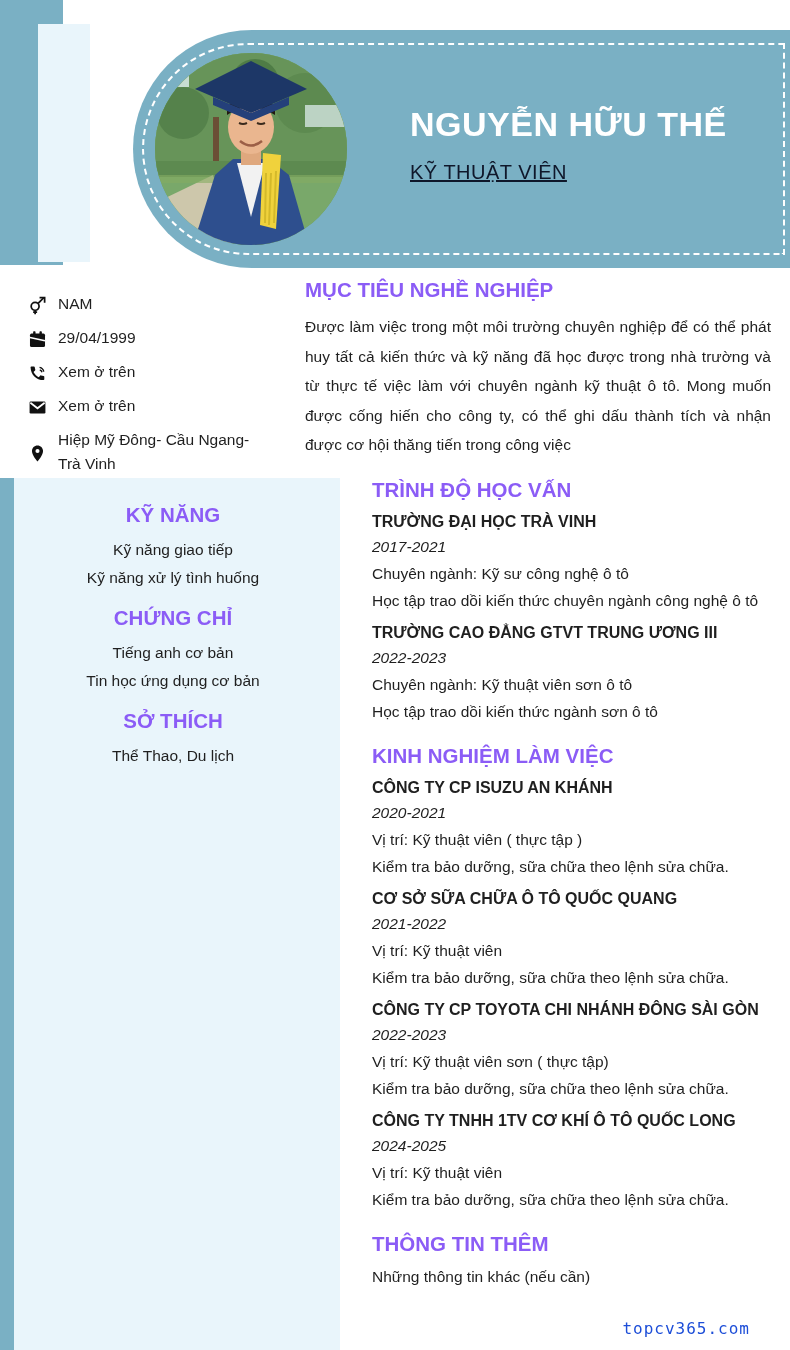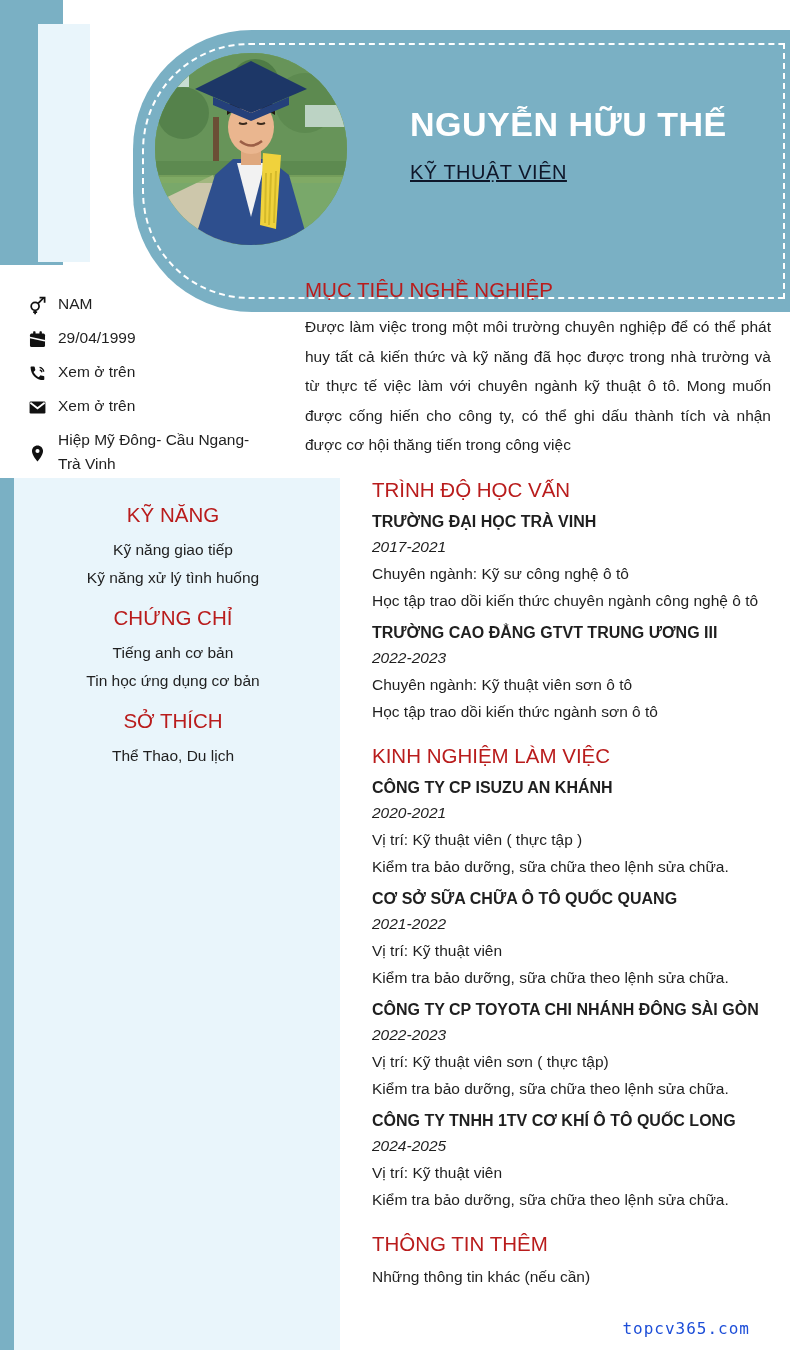--- a/index.html
+++ b/index.html
@@ -4,35 +4,35 @@
 <style>
   html,body{margin:0;padding:0;}
   body{
     width:790px;height:1350px;position:relative;background:#ffffff;
     font-family:"Liberation Sans",sans-serif;color:#1f1f1f;overflow:hidden;
   }
   
   .corner-teal{position:absolute;left:0;top:0;width:63px;height:265px;background:#7ab0c4;}
   .corner-light{position:absolute;left:38px;top:24px;width:52px;height:238px;background:#e9f5fb;}
   
-  .header-pill{position:absolute;left:133px;top:30px;width:657px;height:282px;background:#7ab0c4;border-radius:119px 0 0 119px;}
+  .header-pill{position:absolute;left:133px;top:30px;width:657px;height:238px;background:#7ab0c4;border-radius:119px 0 0 119px;}
   .header-dash{position:absolute;top:13px;bottom:13px;left:9px;right:5px;border:2px dashed #ffffff;border-radius:107px 0 0 107px;}
   .photo-wrap{position:absolute;left:22px;top:23px;width:192px;height:192px;border-radius:50%;overflow:hidden;background:#6f9c63;}
   .photo-wrap svg{display:block;}
   .header-text{position:absolute;left:277px;top:74px;}
   .name{font-size:34px;font-weight:bold;color:#ffffff;letter-spacing:.5px;margin:0 0 16px 0;line-height:1.2;}
   .role{font-size:20px;font-weight:normal;color:#0f172a;letter-spacing:.5px;margin:0;text-decoration:underline;}
   
   .contact{position:absolute;left:28px;top:292px;width:262px;}
   .info-row{display:flex;align-items:center;margin-bottom:10px;}
   .info-icon{width:19px;height:19px;flex:0 0 19px;margin-right:11px;margin-top:2px;}
   .info-text{font-size:15.5px;line-height:24px;max-width:208px;}
   
   .objective{position:absolute;left:305px;top:278px;width:466px;}
-  .sec-heading{font-size:20.5px;font-weight:normal;color:#b91c1c;margin:0 0 10px 0;line-height:24px;}
+  .sec-heading{font-size:20.5px;font-weight:bold;color:#8b5cf6;margin:0 0 10px 0;line-height:24px;}
   .objective p{margin:0;font-size:15.5px;line-height:29.5px;text-align:justify;}
   
   .side-strip{position:absolute;left:0;top:478px;width:14px;height:872px;background:#7ab0c4;}
   .sidebar{position:absolute;left:14px;top:478px;width:326px;height:872px;background:#e9f5fb;box-sizing:border-box;padding:25px 20px 0 12px;}
   .side-sec{margin-bottom:14px;text-align:center;}
   .side-sec .sec-heading{margin-bottom:9px;}
   .side-item{font-size:15.5px;line-height:28px;}
   
   .main{position:absolute;left:372px;top:478px;width:404px;}
   .main-sec{margin-bottom:22px;}

